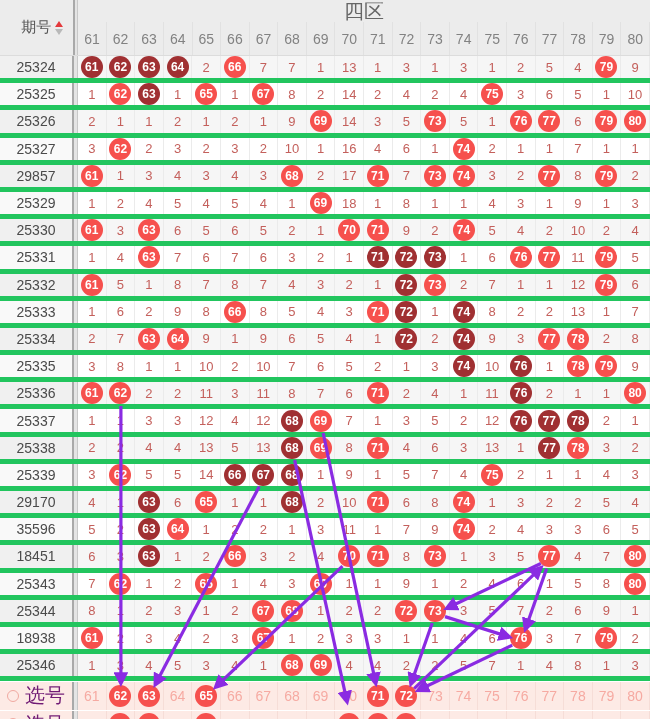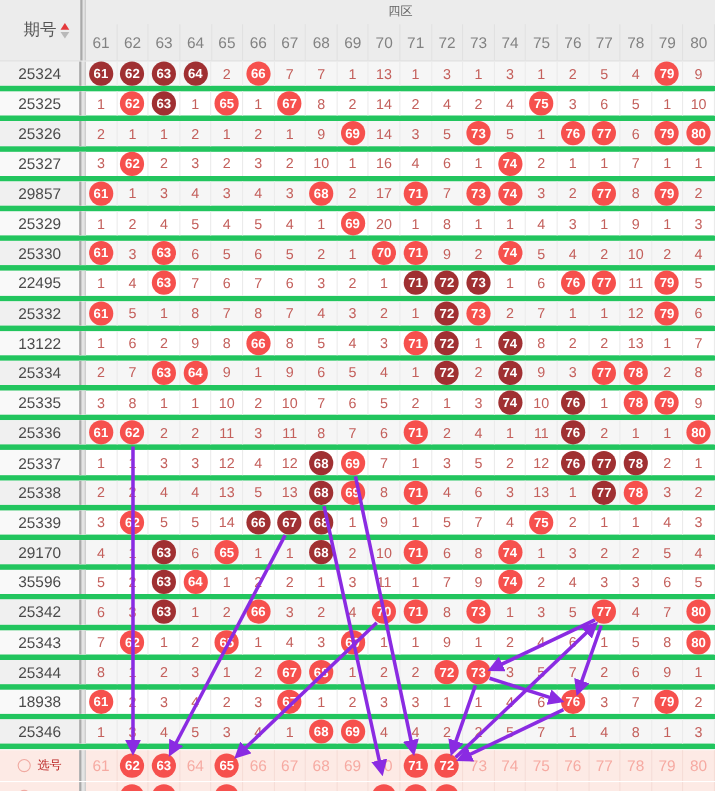--- a/index.html
+++ b/index.html
@@ -10,42 +10,42 @@
   }
   
   .head-band{display:flex;height:56px;background:var(--head-bg);border-bottom:1px solid #dcdcdc;box-sizing:border-box;}
   .issue-head{width:72px;display:flex;align-items:center;justify-content:center;gap:4px;
     font-size:15px;color:#555;padding-left:12px;}
   .sort{display:flex;flex-direction:column;gap:2px;}
   .sort .up{width:0;height:0;border-left:4px solid transparent;border-right:4px solid transparent;border-bottom:6px solid #e4393c;}
   .sort .dn{width:0;height:0;border-left:4px solid transparent;border-right:4px solid transparent;border-top:6px solid #b9b9b9;}
   .vdiv{width:6px;background:#e4e4e4;border-left:2px solid #a9a9a9;border-right:1px solid #c8c8c8;box-sizing:border-box;}
   .head-right{width:572px;display:flex;flex-direction:column;}
-  .zone-title{height:22px;line-height:23px;text-align:center;font-size:11px;color:#666;}
+  .zone-title{height:22px;line-height:23px;text-align:center;font-size:20px;color:#666;}
   .col-heads{height:34px;display:flex;}
   .col-head{width:28.6px;box-sizing:border-box;display:flex;align-items:center;justify-content:center;
     font-size:14px;color:#828282;border-right:1px solid #e1e1e1;}
   
   .body-band{height:625.6px;}
   .trow{display:flex;height:27.2px;box-sizing:border-box;border-bottom:5px solid #22c55e;}
   .trow.alt{background:#f6f6f6;}
   .issue-cell{width:72px;display:flex;align-items:center;justify-content:center;
     font-size:14px;color:#4a4a4a;background:rgba(0,0,0,0.025);}
   .ncell{width:28.6px;box-sizing:border-box;display:flex;align-items:center;justify-content:center;
     border-right:1px solid #ebebeb;font-size:13px;color:var(--count-col);}
   .ball{width:22px;height:22px;border-radius:50%;background:var(--ball-col);color:#fff;
     font-size:12px;font-weight:bold;display:flex;align-items:center;justify-content:center;flex:0 0 auto;}
   .ball.dark{background:var(--ball-dark);}
   
   .sel-band{display:flex;height:28px;background:var(--sel-bg);box-sizing:border-box;}
   .sel-band.partial{height:28px;border-top:1px solid #fff;}
   .partial-wrap{height:9.4px;overflow:hidden;}
   .sel-left{width:72px;display:flex;align-items:center;justify-content:center;gap:6px;}
   .radio{width:12px;height:12px;border-radius:50%;border:1px solid #f0a9a1;background:transparent;box-sizing:border-box;}
-  .sel-label{font-size:11px;color:#b91c1c;}
+  .sel-label{font-size:20px;color:#701a75;}
   .sel-cell{width:28.6px;box-sizing:border-box;display:flex;align-items:center;justify-content:center;
     border-right:1px solid #f6ddd7;font-size:14px;color:var(--sel-text);}
   
   .arrows{position:absolute;left:0;top:0;pointer-events:none;}
 </style>
 </head>
 <body>
 
 <div class="app">
 
@@ -265,21 +265,21 @@
         <div class="ncell">2</div>
         <div class="ncell">4</div>
         <div class="ncell">5</div>
         <div class="ncell">4</div>
         <div class="ncell">5</div>
         <div class="ncell">4</div>
         <div class="ncell">1</div>
         <div class="ncell">
           <span class="ball">69</span>
         </div>
-        <div class="ncell">20</div>
+        <div class="ncell">18</div>
         <div class="ncell">1</div>
         <div class="ncell">8</div>
         <div class="ncell">1</div>
         <div class="ncell">1</div>
         <div class="ncell">4</div>
         <div class="ncell">3</div>
         <div class="ncell">1</div>
         <div class="ncell">9</div>
         <div class="ncell">1</div>
         <div class="ncell">3</div>
@@ -312,21 +312,21 @@
           <span class="ball">74</span>
         </div>
         <div class="ncell">5</div>
         <div class="ncell">4</div>
         <div class="ncell">2</div>
         <div class="ncell">10</div>
         <div class="ncell">2</div>
         <div class="ncell">4</div>
       </div>
       <div class="trow">
-        <div class="issue-cell">22495</div>
+        <div class="issue-cell">25331</div>
         <div class="vdiv"></div>
         <div class="ncell">1</div>
         <div class="ncell">4</div>
         <div class="ncell">
           <span class="ball">63</span>
         </div>
         <div class="ncell">7</div>
         <div class="ncell">6</div>
         <div class="ncell">7</div>
         <div class="ncell">6</div>
@@ -382,21 +382,21 @@
         <div class="ncell">7</div>
         <div class="ncell">1</div>
         <div class="ncell">1</div>
         <div class="ncell">12</div>
         <div class="ncell">
           <span class="ball">79</span>
         </div>
         <div class="ncell">6</div>
       </div>
       <div class="trow">
-        <div class="issue-cell">13122</div>
+        <div class="issue-cell">25333</div>
         <div class="vdiv"></div>
         <div class="ncell">1</div>
         <div class="ncell">6</div>
         <div class="ncell">2</div>
         <div class="ncell">9</div>
         <div class="ncell">8</div>
         <div class="ncell">
           <span class="ball">66</span>
         </div>
         <div class="ncell">8</div>
@@ -682,21 +682,21 @@
           <span class="ball">74</span>
         </div>
         <div class="ncell">2</div>
         <div class="ncell">4</div>
         <div class="ncell">3</div>
         <div class="ncell">3</div>
         <div class="ncell">6</div>
         <div class="ncell">5</div>
       </div>
       <div class="trow alt">
-        <div class="issue-cell">25342</div>
+        <div class="issue-cell">18451</div>
         <div class="vdiv"></div>
         <div class="ncell">6</div>
         <div class="ncell">3</div>
         <div class="ncell">
           <span class="ball dark">63</span>
         </div>
         <div class="ncell">1</div>
         <div class="ncell">2</div>
         <div class="ncell">
           <span class="ball">66</span>

